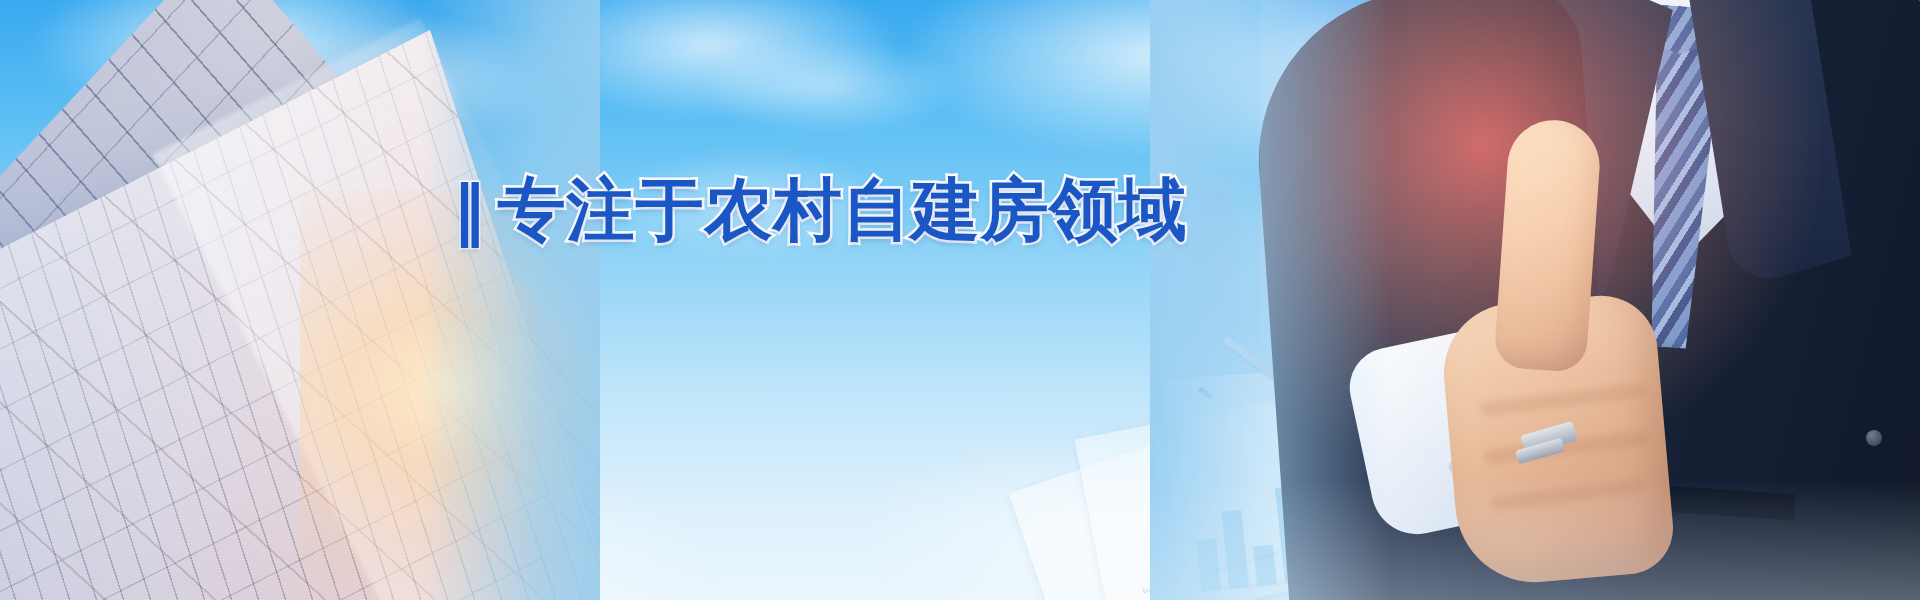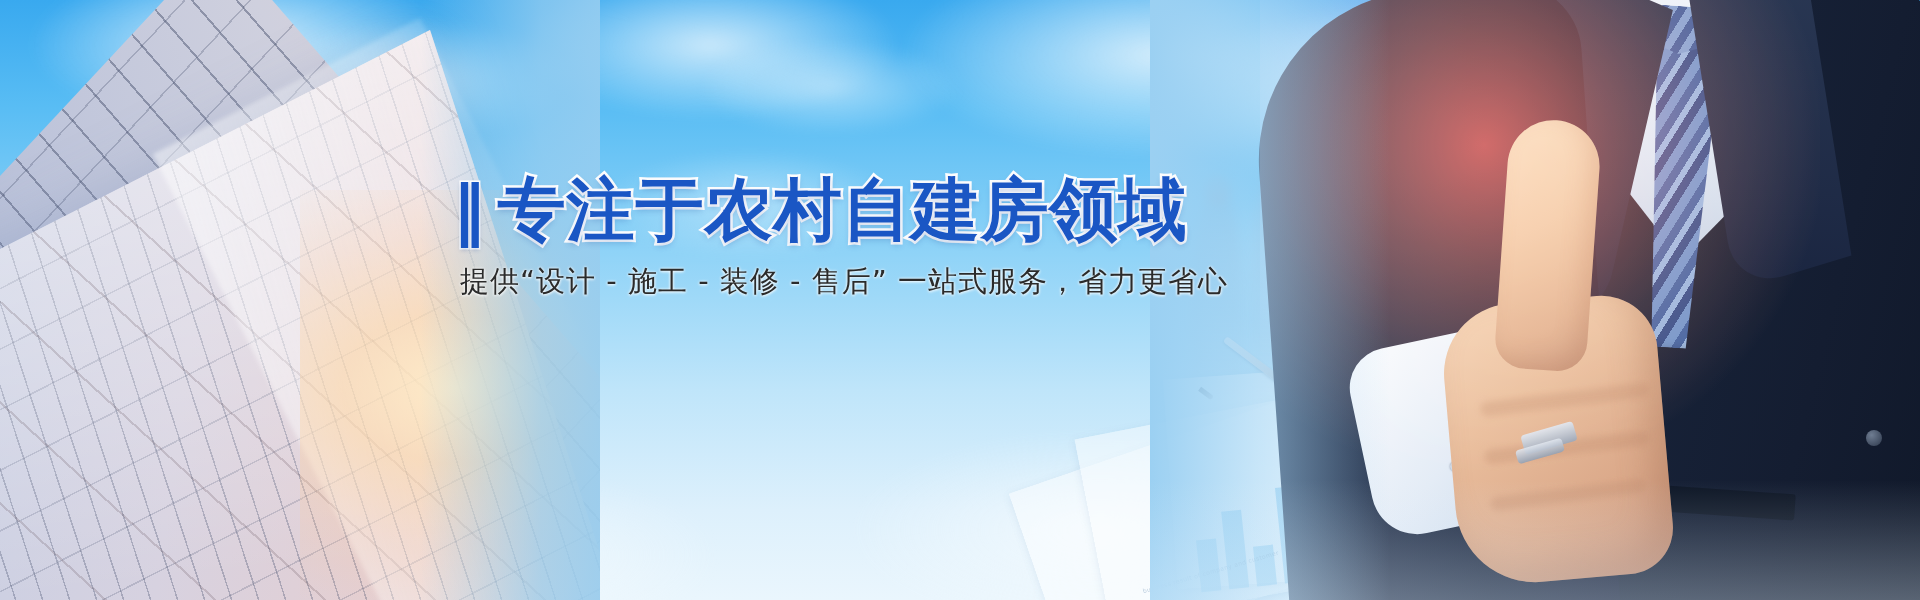--- a/index.html
+++ b/index.html
@@ -360,16 +360,15 @@
     <div class="red-flare"></div>
     <div class="man-fade"></div>
     <div class="man-fade-bottom"></div>
   </div>
 
   <div class="copy">
     <div class="headline">
       <span class="bars-mark">‖</span>
       <span class="headline-text">专注于农村自建房领域</span>
     </div>
-    <div class="subline">提供“设计 - 施工 - 装修 - 售后” 一站式服务，省力更省心</div>
   </div>
 
 </div>
 
 </body></html>

